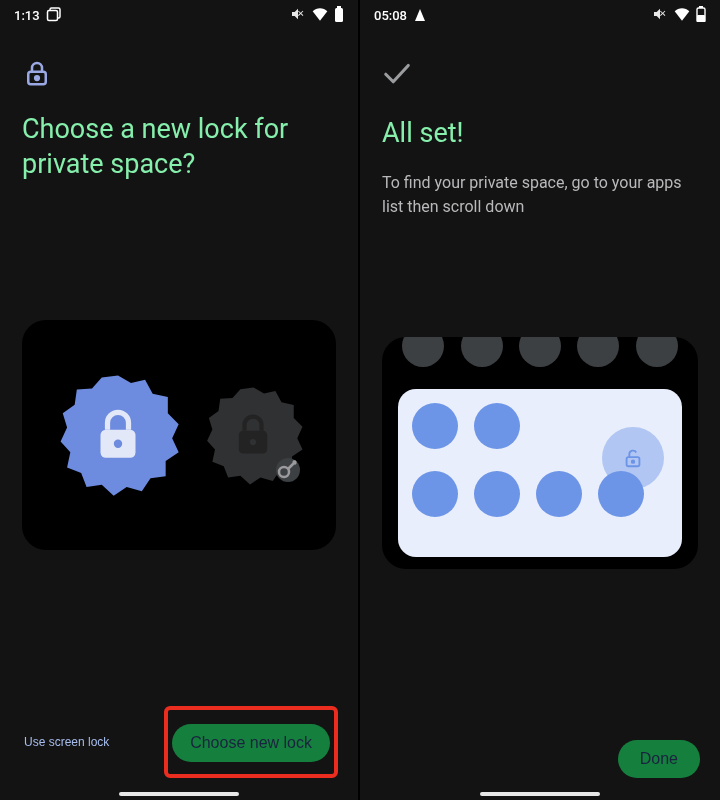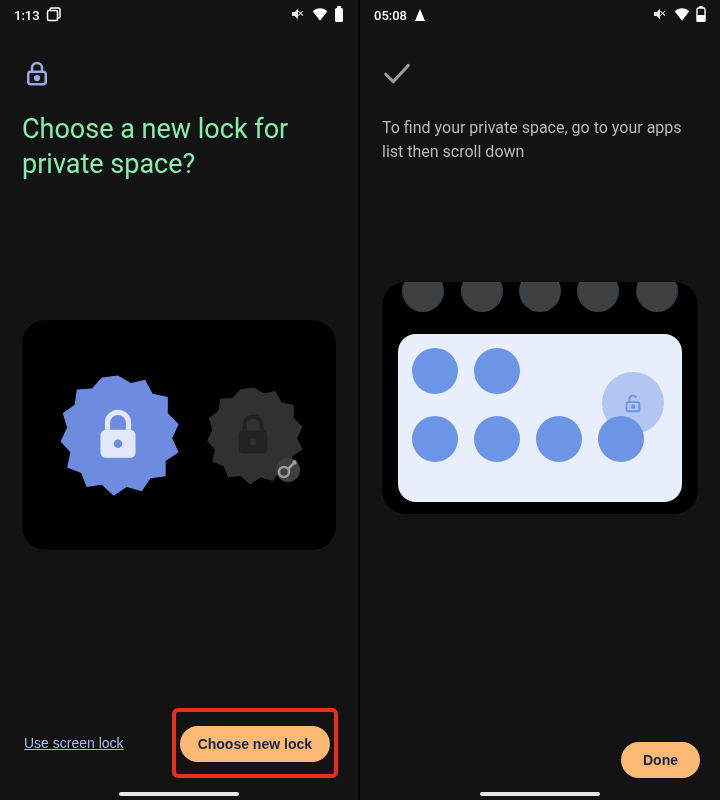--- a/index.html
+++ b/index.html
@@ -78,27 +78,27 @@
       display:flex;align-items:center;justify-content:center;
     }
     
     .btnbar {
       position:absolute; left:0; right:0; bottom:22px;
       display:flex; align-items:center; justify-content:space-between;
       padding:0 20px;
     }
     .btn-flat {
       background:transparent; border:none;
-      color:#a8bdee; font-size:14px; font-weight:500;
-      padding:10px 4px; cursor:pointer;text-decoration:underline;
+      color:#a8bdee; font-size:12px; font-weight:500;
+      padding:10px 4px; cursor:pointer;
     }
     .btn-pill {
-      background:#fdba74; color:#1a2240;
+      background:#15803d; color:#1a2240;
       border:none; border-radius:22px;
-      font-size:14px; font-weight:700;
+      font-size:16px; font-weight:400;
       padding:10px 18px; cursor:pointer;
     }
     .btn-pill.done { padding:10px 22px;text-align:center; }
     .highlight-box {
       border: 4px solid #ea2d1f;
       border-radius: 6px;
       padding: 14px 4px 12px 4px;
       display:inline-block;
     }
     .navhandle {
@@ -225,20 +225,21 @@
         </span>
       </div>
     </div>
 
     <div class="body-area">
       <div class="hdr-icon" style="margin-bottom:28px;">
         <svg viewBox="0 0 24 24" fill="none" stroke="#9b9c9e" stroke-width="2.5" stroke-linecap="round" stroke-linejoin="round">
             <polyline points="3 13 9 19 21 6"></polyline>
           </svg>
       </div>
+      <h1 class="title">All set!</h1>
       <p class="desc">To find your private space, go to your apps list then scroll down</p>
 
       <div class="illus-right">
         <div class="top-row">
           <div class="darkdot"></div>
           <div class="darkdot"></div>
           <div class="darkdot"></div>
           <div class="darkdot"></div>
           <div class="darkdot"></div>
         </div>

